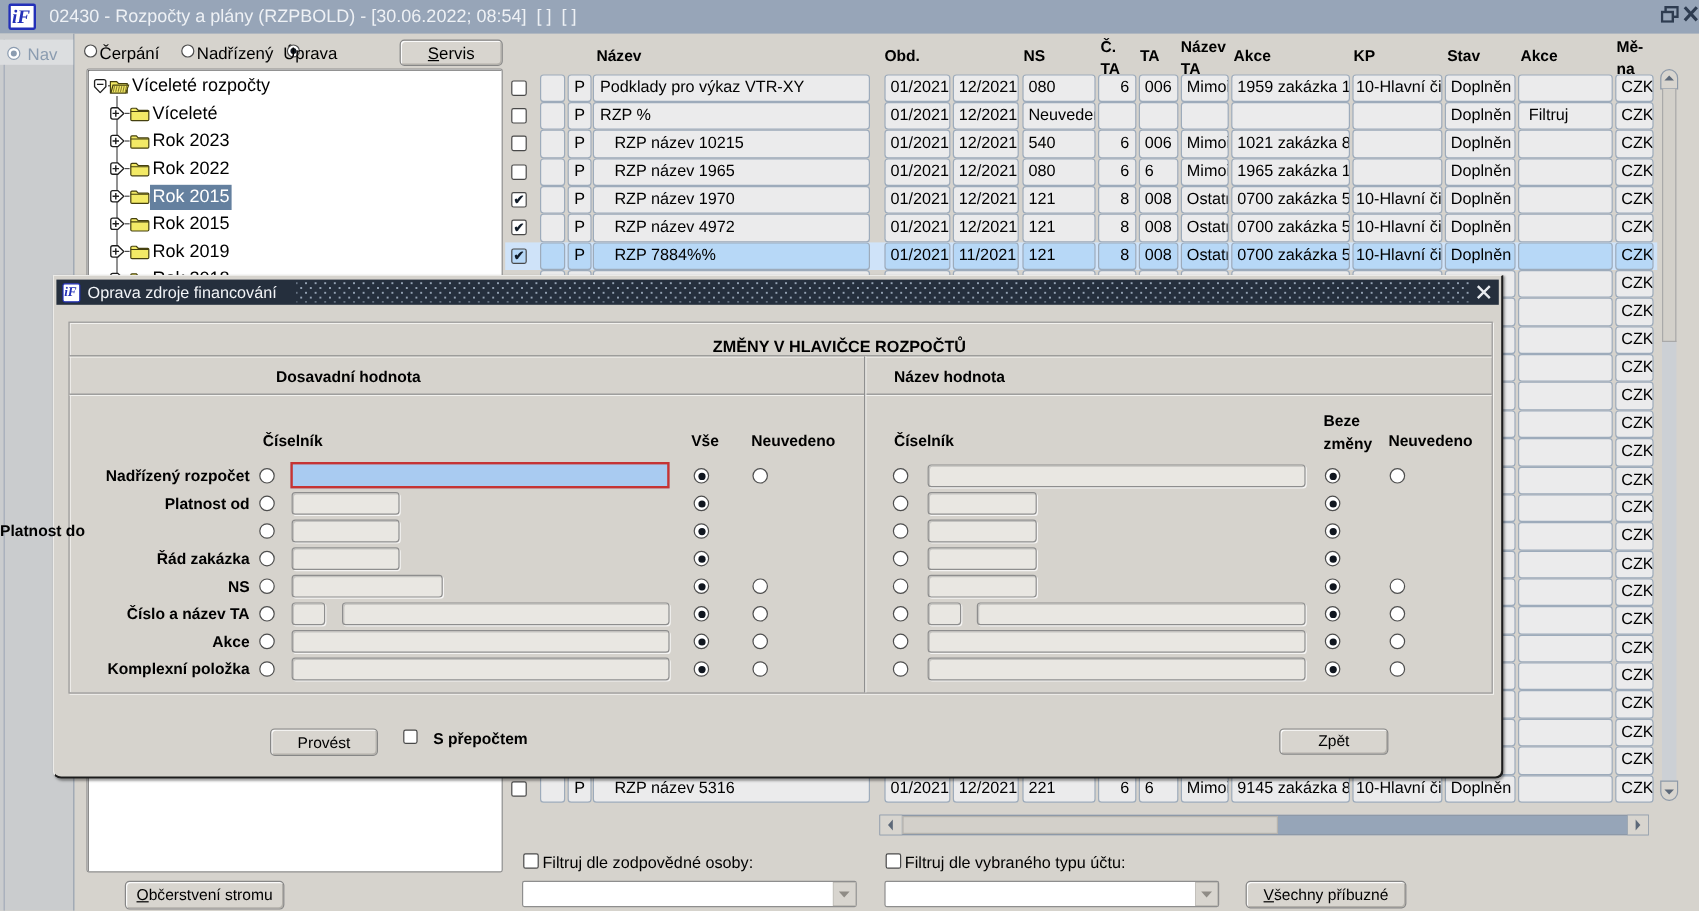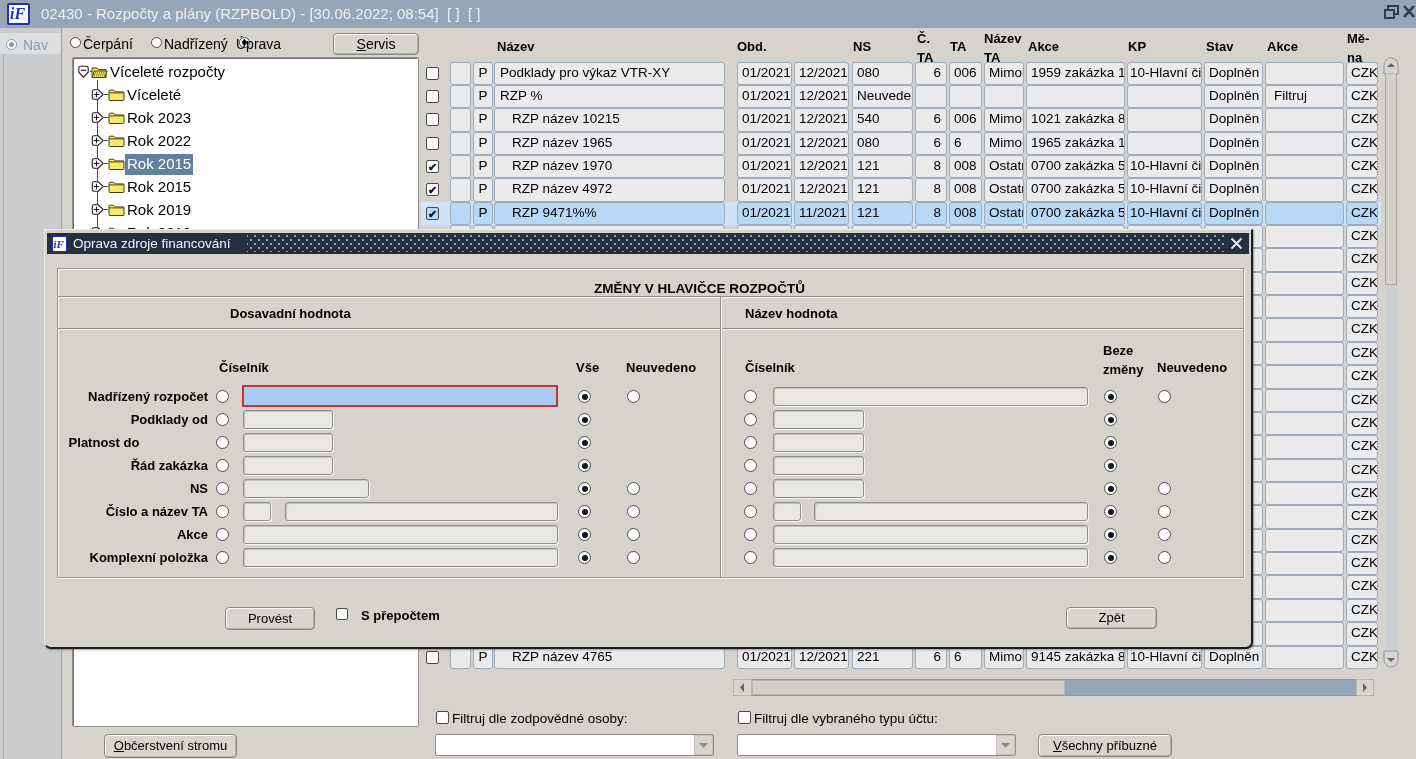--- a/index.html
+++ b/index.html
@@ -233,21 +233,21 @@
 <div class="cell" style="left:984px;top:178px;width:40px;height:24px;padding-left:4px">Ostatní</div>
 <div class="cell" style="left:1026px;top:178px;width:99px;height:24px;padding-left:4px">0700 zakázka 58</div>
 <div class="cell" style="left:1127px;top:178px;width:75px;height:24px;padding-left:2px">10-Hlavní čin</div>
 <div class="cell" style="left:1204px;top:178px;width:59px;height:24px;padding-left:4px">Doplněn</div>
 <div class="cell" style="left:1265px;top:178px;width:79px;height:24px;padding-left:8px"></div>
 <div class="cell" style="left:1346px;top:178px;width:32px;height:24px;padding-left:4px">CZK</div>
 <div class="ab" style="left:421px;top:202px;width:960px;height:23px;background:#cfe3f9"></div>
 <div class="cb" style="left:426px;top:207px;background:#b7d8f7">✔</div>
 <div class="cell sel" style="left:450px;top:202px;width:21px;height:23px;"></div>
 <div class="cell sel" style="left:473px;top:202px;width:20px;height:23px;text-align:center">P</div>
-<div class="cell sel" style="left:494px;top:202px;width:231px;height:23px;padding-left:17px">RZP 9471%%</div>
+<div class="cell sel" style="left:494px;top:202px;width:231px;height:23px;padding-left:17px">RZP 7884%%</div>
 <div class="cell sel" style="left:737px;top:202px;width:55px;height:23px;padding-left:4px">01/2021</div>
 <div class="cell sel" style="left:794px;top:202px;width:55px;height:23px;padding-left:4px">11/2021</div>
 <div class="cell sel" style="left:852px;top:202px;width:61px;height:23px;padding-left:4px">121</div>
 <div class="cell sel" style="left:915px;top:202px;width:32px;height:23px;text-align:right;padding-right:5px">8</div>
 <div class="cell sel" style="left:949px;top:202px;width:33px;height:23px;padding-left:4px">008</div>
 <div class="cell sel" style="left:984px;top:202px;width:40px;height:23px;padding-left:4px">Ostatní</div>
 <div class="cell sel" style="left:1026px;top:202px;width:99px;height:23px;padding-left:4px">0700 zakázka 58</div>
 <div class="cell sel" style="left:1127px;top:202px;width:75px;height:23px;padding-left:2px">10-Hlavní čin</div>
 <div class="cell sel" style="left:1204px;top:202px;width:59px;height:23px;padding-left:4px">Doplněn</div>
 <div class="cell sel" style="left:1265px;top:202px;width:79px;height:23px;padding-left:8px"></div>
@@ -518,21 +518,21 @@
 <div class="cell" style="left:949px;top:622px;width:33px;height:24px;padding-left:4px"></div>
 <div class="cell" style="left:984px;top:622px;width:40px;height:24px;padding-left:4px"></div>
 <div class="cell" style="left:1026px;top:622px;width:99px;height:24px;padding-left:4px"></div>
 <div class="cell" style="left:1127px;top:622px;width:75px;height:24px;padding-left:2px"></div>
 <div class="cell" style="left:1204px;top:622px;width:59px;height:24px;padding-left:4px"></div>
 <div class="cell" style="left:1265px;top:622px;width:79px;height:24px;padding-left:8px"></div>
 <div class="cell" style="left:1346px;top:622px;width:32px;height:24px;padding-left:4px">CZK</div>
 <div class="cb" style="left:426px;top:651px"></div>
 <div class="cell" style="left:450px;top:646px;width:21px;height:23px;"></div>
 <div class="cell" style="left:473px;top:646px;width:20px;height:23px;text-align:center">P</div>
-<div class="cell" style="left:494px;top:646px;width:231px;height:23px;padding-left:17px">RZP název 4765</div>
+<div class="cell" style="left:494px;top:646px;width:231px;height:23px;padding-left:17px">RZP název 5316</div>
 <div class="cell" style="left:737px;top:646px;width:55px;height:23px;padding-left:4px">01/2021</div>
 <div class="cell" style="left:794px;top:646px;width:55px;height:23px;padding-left:4px">12/2021</div>
 <div class="cell" style="left:852px;top:646px;width:61px;height:23px;padding-left:4px">221</div>
 <div class="cell" style="left:915px;top:646px;width:32px;height:23px;text-align:right;padding-right:5px">6</div>
 <div class="cell" style="left:949px;top:646px;width:33px;height:23px;padding-left:4px">6</div>
 <div class="cell" style="left:984px;top:646px;width:40px;height:23px;padding-left:4px">Mimořádné</div>
 <div class="cell" style="left:1026px;top:646px;width:99px;height:23px;padding-left:4px">9145 zakázka 87</div>
 <div class="cell" style="left:1127px;top:646px;width:75px;height:23px;padding-left:2px">10-Hlavní čin</div>
 <div class="cell" style="left:1204px;top:646px;width:59px;height:23px;padding-left:4px">Doplněn</div>
 <div class="cell" style="left:1265px;top:646px;width:79px;height:23px;padding-left:8px"></div>
@@ -607,32 +607,32 @@
 <div class="rad" style="left:578px;top:390px;z-index:6">
     <i></i>
   </div>
 <div class="rad" style="left:627px;top:390px;z-index:6"></div>
 <div class="rad" style="left:744px;top:390px;z-index:6"></div>
 <div class="inp" style="left:773px;top:386.5px;width:315px;height:19px;z-index:6;"></div>
 <div class="rad" style="left:1104px;top:390px;z-index:6">
     <i></i>
   </div>
 <div class="rad" style="left:1158px;top:390px;z-index:6"></div>
-<div class="blb" style="left:0;top:412px;width:208px;text-align:right;z-index:6">Podklady od</div>
+<div class="blb" style="left:0;top:412px;width:208px;text-align:right;z-index:6">Platnost od</div>
 <div class="rad" style="left:216px;top:413px;z-index:6"></div>
 <div class="inp" style="left:243px;top:409.5px;width:90px;height:19px;z-index:6;"></div>
 <div class="rad" style="left:578px;top:413px;z-index:6">
     <i></i>
   </div>
 <div class="rad" style="left:744px;top:413px;z-index:6"></div>
 <div class="inp" style="left:773px;top:409.5px;width:91px;height:19px;z-index:6;"></div>
 <div class="rad" style="left:1104px;top:413px;z-index:6">
     <i></i>
   </div>
-<div class="blb" style="left:0;top:435px;width:208px;text-align:center;z-index:6">Platnost do</div>
+<div class="blb" style="left:0;top:435px;width:208px;text-align:left;z-index:6">Platnost do</div>
 <div class="rad" style="left:216px;top:436px;z-index:6"></div>
 <div class="inp" style="left:243px;top:432.5px;width:90px;height:19px;z-index:6;"></div>
 <div class="rad" style="left:578px;top:436px;z-index:6">
     <i></i>
   </div>
 <div class="rad" style="left:744px;top:436px;z-index:6"></div>
 <div class="inp" style="left:773px;top:432.5px;width:91px;height:19px;z-index:6;"></div>
 <div class="rad" style="left:1104px;top:436px;z-index:6">
     <i></i>
   </div>

